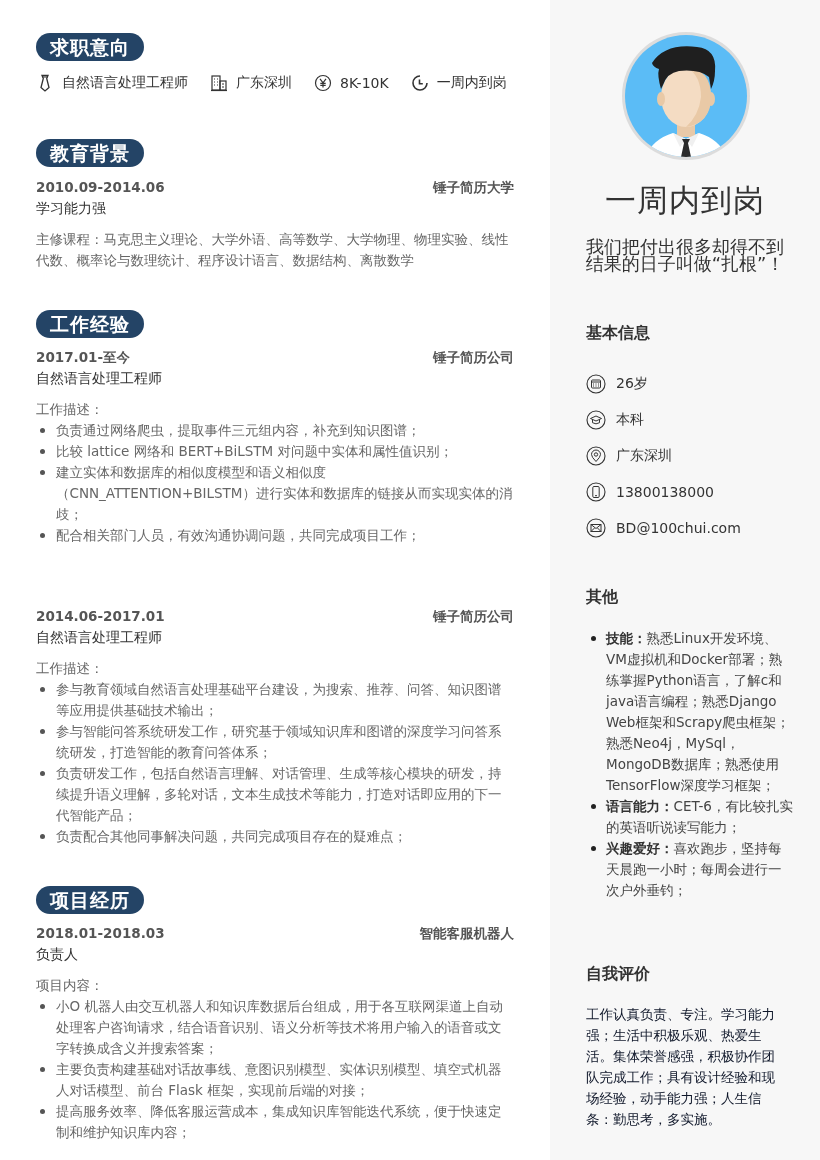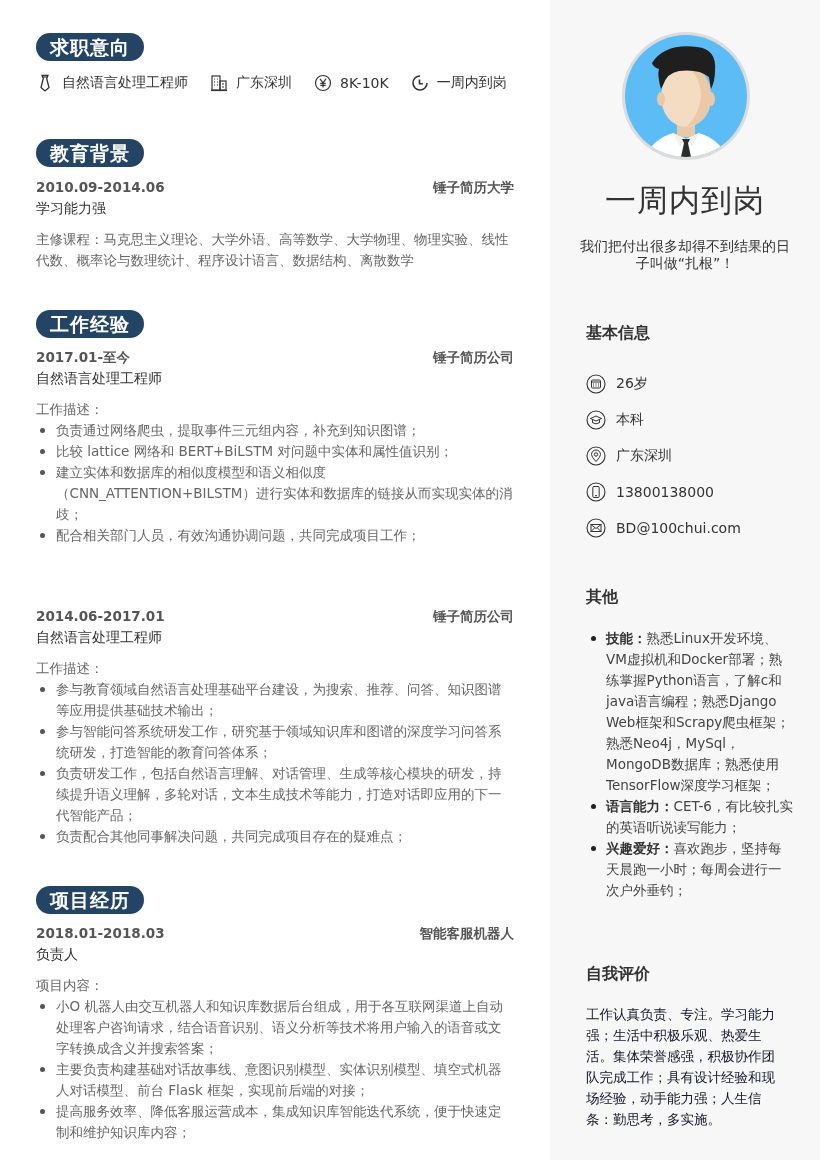--- a/index.html
+++ b/index.html
@@ -25,21 +25,21 @@
   .desc { font-size: 13.5px; color: #666; line-height: 21px; margin-top: 10px; }
   .desc-title { font-size: 13.5px; color: #666; line-height: 21px; margin-top: 10px; }
   ul.bullets { list-style: none; }
   ul.bullets li { position: relative; padding-left: 20px; font-size: 13.5px; color: #666; line-height: 21px; }
   ul.bullets li::before { content: ""; position: absolute; left: 4px; top: 8px; width: 5px; height: 5px; border-radius: 50%; background: #555; }
 
   
   .avatar { position: absolute; left: 622px; top: 32px; width: 128px; height: 128px; border-radius: 50%; background: #dcdcdc; padding: 3px; }
   .avatar-inner { width: 122px; height: 122px; border-radius: 50%; background: #5bbcf6; overflow: hidden; position: relative; }
   .name { position: absolute; left: 550px; width: 270px; top: 180px; text-align: center; font-size: 31px; color: #333; letter-spacing: 1px; }
-  .motto { position: absolute; left: 580px; width: 210px; top: 238px; text-align: center; font-size: 14px; color: #333; line-height: 17px; }
+  .motto { position: absolute; left: 580px; width: 210px; top: 238px; text-align: center; font-size: 18px; color: #333; line-height: 17px; }
 
   .side-title { position: absolute; left: 586px; font-size: 16px; font-weight: bold; color: #333; }
   .info-list { position: absolute; left: 586px; top: 366px; }
   .info-item { display: flex; align-items: center; height: 36px; font-size: 14px; color: #333; }
   .info-item svg { width: 20px; height: 20px; margin-right: 10px; flex: none; }
 
   .other-list { position: absolute; left: 588px; top: 628px; width: 205px; list-style: none; }
   .other-list li { position: relative; padding-left: 18px; font-size: 13.5px; color: #444; line-height: 21px; }
   .other-list li::before { content: ""; position: absolute; left: 3px; top: 8px; width: 5px; height: 5px; border-radius: 50%; background: #222; }
   .other-list b { color: #333; }

